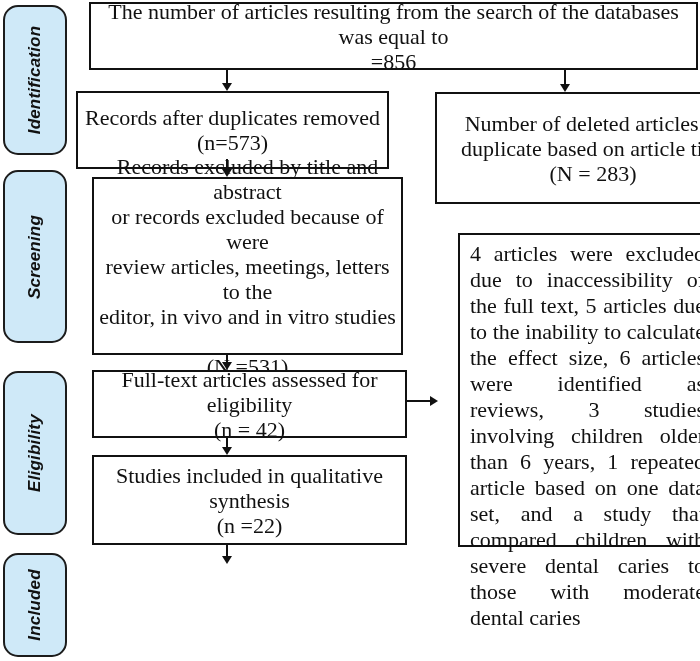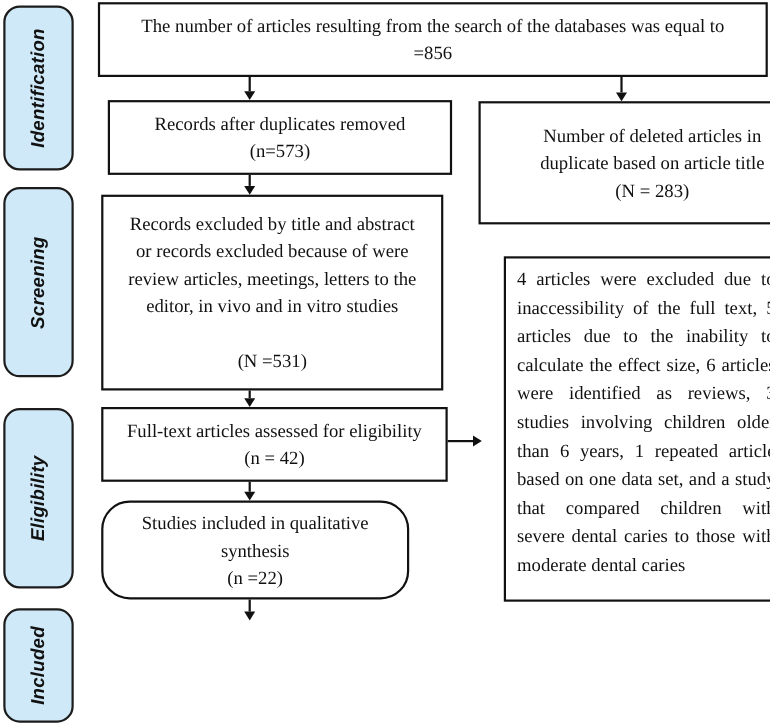--- a/index.html
+++ b/index.html
@@ -36,21 +36,21 @@
   }
   .box {
     position: absolute;
     box-sizing: border-box;
     background: #ffffff;
     border: 2px solid #111111;
     display: flex;
     align-items: center;
     justify-content: center;
     text-align: center;
-    font-size: 17px;
+    font-size: 22px;
     line-height: 25px;
     white-space: pre-line;
     padding: 0 4px;
   }
   .box.justified {
     align-items: flex-start;
     text-align: justify;
     white-space: normal;
     line-height: 26px;
     padding: 6px 10px;
@@ -103,21 +103,21 @@
   </div>
   <div class="stage" style="top:553px; height:104px;">
     <span class="stage-text">Included</span>
   </div>
 
   <div class="box" style="left:89px; top:2px; width:609px; height:68px;">
     <span class="box-text">The number of articles resulting from the search of the databases was equal to
 =856</span>
   </div>
 
-  <div class="box" style="left:98px; top:91px; width:313px; height:68px;">
+  <div class="box" style="left:76px; top:91px; width:313px; height:78px;">
     <span class="box-text">Records after duplicates removed
 (n=573)</span>
   </div>
 
   <div class="box" style="left:435px; top:92px; width:316px; height:112px;">
     <span class="box-text">Number of deleted articles in
 duplicate based on article title
 (N = 283)</span>
   </div>
 
@@ -132,21 +132,21 @@
 
   <div class="box" style="left:92px; top:370px; width:315px; height:68px;">
     <span class="box-text">Full-text articles assessed for eligibility
 (n = 42)</span>
   </div>
 
   <div class="box justified" style="left:438px; top:233px; width:259px; height:314px;margin-left:20px;">
     <span class="box-text">4 articles were excluded due to inaccessibility of the full text, 5 articles due to the inability to calculate the effect size, 6 articles were identified as reviews, 3 studies involving children older than 6 years, 1 repeated article based on one data set, and a study that compared children with severe dental caries to those with moderate dental caries</span>
   </div>
 
-  <div class="box" style="left:92px; top:455px; width:280px; height:90px;border-radius:26px;">
+  <div class="box" style="left:92px; top:455px; width:315px; height:90px;">
     <span class="box-text">Studies included in qualitative
 synthesis
 (n =22)</span>
   </div>
 
 
   <div class="varrow" style="left:226px; top:70px; height:13px;"></div>
   <div class="varrow" style="left:564px; top:70px; height:14px;"></div>
   <div class="varrow" style="left:226px; top:159px; height:10px;"></div>
   <div class="varrow" style="left:226px; top:355px; height:7px;"></div>

